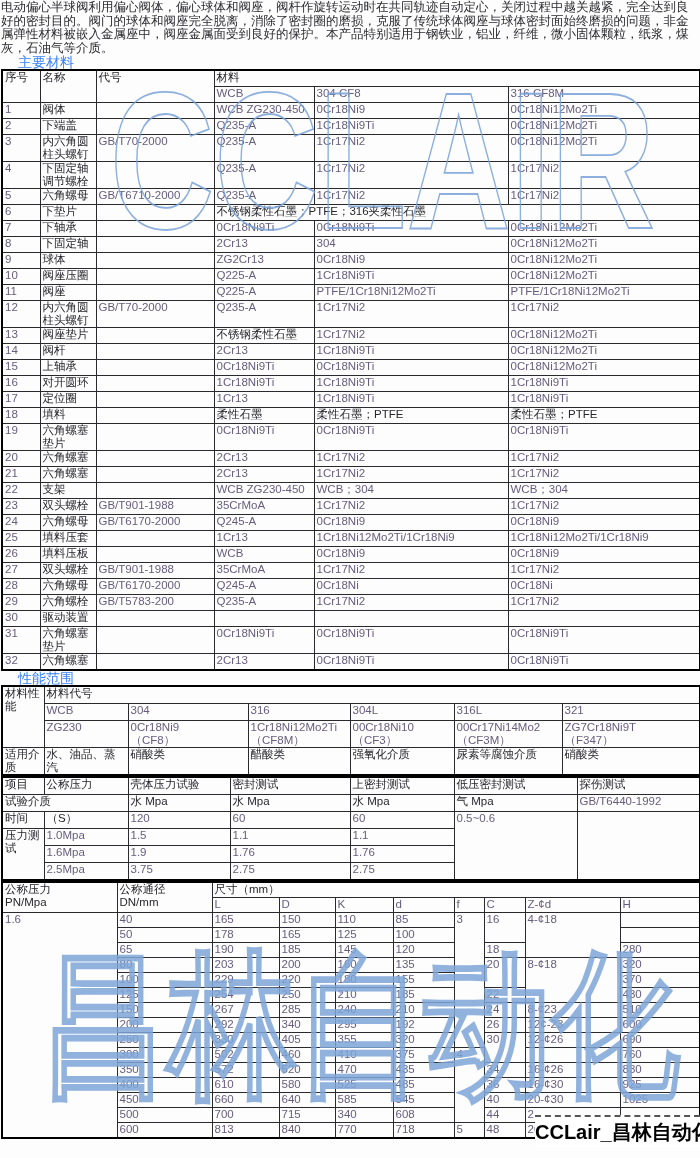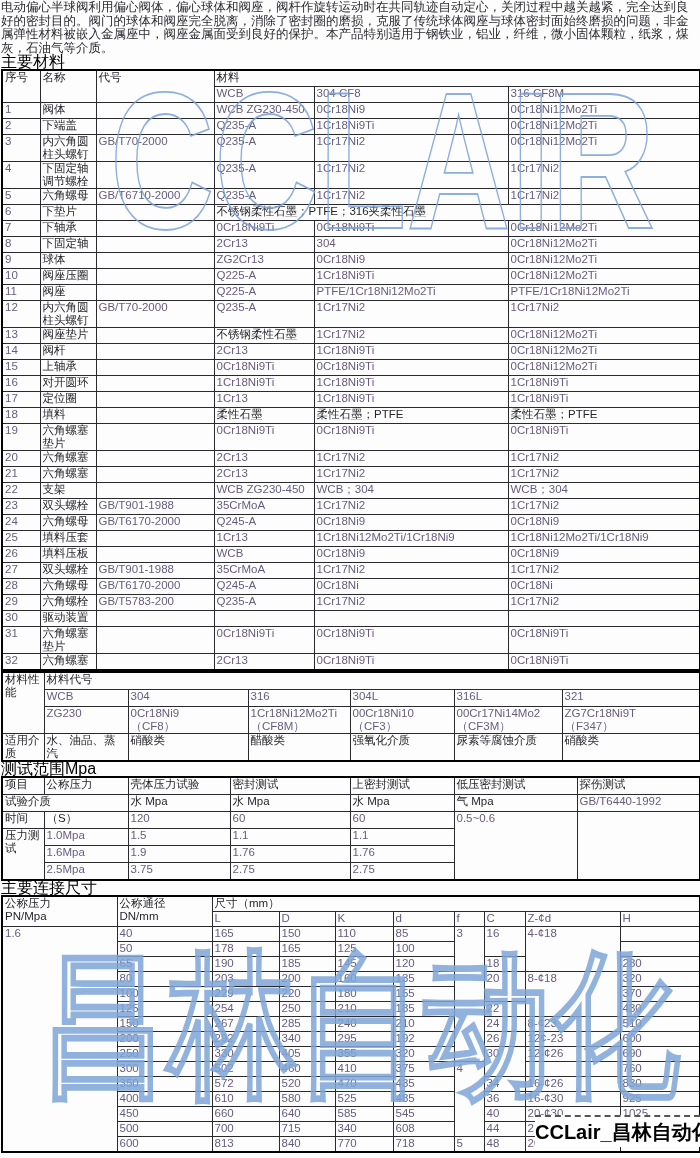--- a/index.html
+++ b/index.html
@@ -1,20 +1,20 @@
 <!DOCTYPE html>
 <html><head>
 <meta charset="utf-8">
 <style>
   html,body{margin:0;padding:0;}
   body{background:#fff;}
   #page{position:relative;width:700px;height:1158px;overflow:hidden;background:#fdfdfd;
         font-family:"Liberation Sans","DejaVu Sans",sans-serif;color:#26262c;}
   .intro{width:698px;padding:1px 0 0 1px;font-size:12.5px;line-height:13.5px;color:#2b2b30;}
-  .seclabel{font-size:16px;line-height:14px;color:#000000;padding-left:1px;margin:0;}
+  .seclabel{font-size:14px;line-height:14px;color:#3b82f6;padding-left:18px;margin:0;}
   table.t{border-collapse:collapse;table-layout:fixed;width:698px;border:2px solid #000000;margin:0 0 0 1px;}
   table.t td{border:1px solid #2a2a2e;padding:0 2px;vertical-align:top;
              font-size:11.5px;line-height:13px;white-space:pre-line;overflow:hidden;}
   .t1 td{height:15px}
   .t2 td{height:16px}
   .t3 td{height:16px}
   .t4 td{height:14px}
   td.cn{color:#26262c;}
   td.val{color:#665d7d;}
   td.vb{vertical-align:bottom;}
@@ -305,20 +305,21 @@
           <td class="val">32</td>
           <td class="cn">六角螺塞</td>
           <td class="val"></td>
           <td class="val">2Cr13</td>
           <td class="val">0Cr18Ni9Ti</td>
           <td class="val">0Cr18Ni9Ti</td>
         </tr>
       </tbody>
   </table>
 
+  <div class="seclabel">性能范围</div>
   <table class="t t2">
     <colgroup>
       <col style="width:42px">
         <col style="width:84px">
         <col style="width:120px">
         <col style="width:102px">
       <col style="width:104px">
         <col style="width:108px">
         <col style="width:138px">
     </colgroup>
@@ -353,21 +354,20 @@
           <td class="cn">水、油品、蒸汽</td>
           <td class="cn">硝酸类</td>
           <td class="cn">醋酸类</td>
           <td class="cn">强氧化介质</td>
           <td class="cn">尿素等腐蚀介质</td>
           <td class="cn">硝酸类</td>
         </tr>
       </tbody>
   </table>
 
-  <div class="seclabel">测试范围Mpa</div>
   <table class="t t3">
     <colgroup>
       <col style="width:42px">
         <col style="width:84px">
         <col style="width:102px">
         <col style="width:120px">
       <col style="width:104px">
         <col style="width:123px">
         <col style="width:123px">
     </colgroup>
@@ -413,21 +413,20 @@
         </tr>
         <tr>
           <td class="val">2.5Mpa</td>
           <td class="val">3.75</td>
           <td class="val">2.75</td>
           <td class="val">2.75</td>
         </tr>
       </tbody>
   </table>
 
-  <div class="seclabel">主要连接尺寸</div>
   <table class="t t4">
     <colgroup>
       <col style="width:115px">
         <col style="width:95px">
         <col style="width:67px">
         <col style="width:56px">
       <col style="width:58px">
         <col style="width:61px">
         <col style="width:30px">
         <col style="width:41px">

